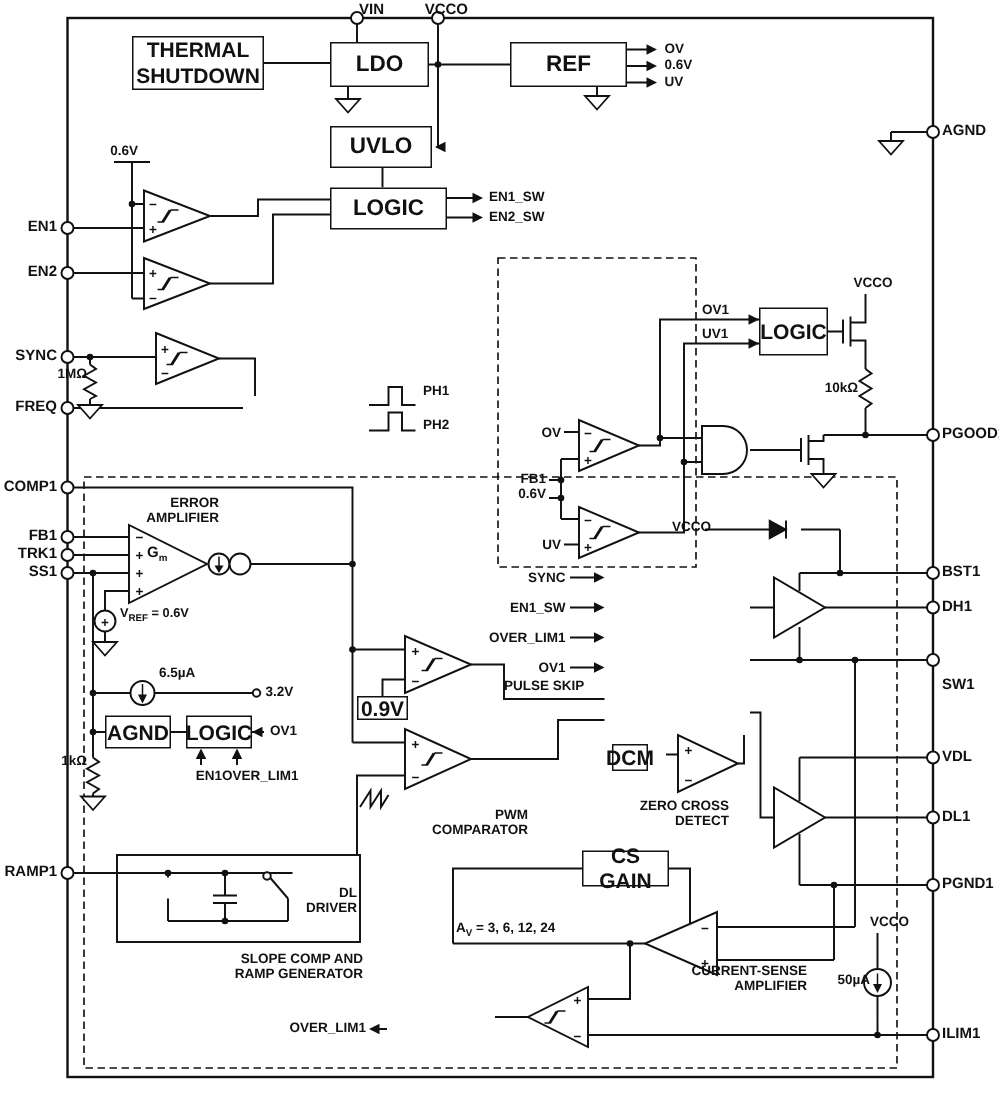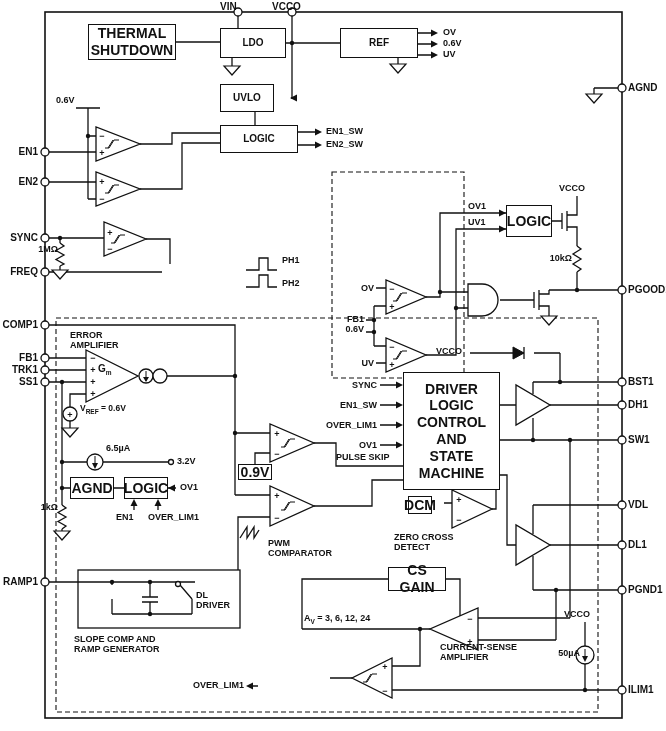--- a/index.html
+++ b/index.html
@@ -3,24 +3,24 @@
 <meta charset="utf-8">
 <style>
   *{margin:0;padding:0;box-sizing:border-box}
   html,body{background:#fff}
   body{width:666px;height:731px;font-family:"Liberation Sans","DejaVu Sans",sans-serif;color:#111}
   .canvas{position:relative;width:666px;height:731px;background:#fff;overflow:hidden}
   svg.wires{position:absolute;left:0;top:0}
   svg text{font-family:"Liberation Sans","DejaVu Sans",sans-serif;font-weight:bold;font-size:9px;fill:#111}
   .lbl{position:absolute;font-weight:bold;font-size:9.5px;line-height:1.15;white-space:pre-line;color:#111}
   .pin{font-size:10px;white-space:nowrap}
-  .tr{text-align:right}.tc{text-align:left}
+  .tr{text-align:right}.tc{text-align:right}
   .fs9{font-size:9px}.fs8{font-size:8.5px}
   .blk{position:absolute;border:1.5px solid #111;background:#fff;display:flex;align-items:center;justify-content:center;
-       text-align:center;font-weight:bold;font-size:10px;line-height:1.2;white-space:pre-line;color:#111}
+       text-align:center;font-weight:bold;font-size:15px;line-height:1.2;white-space:pre-line;color:#111}
   .fsb9{font-size:14px}
   sub.sb{font-size:6.5px;font-weight:bold}
   .watermark{position:absolute;font-weight:bold;font-size:15px;color:#7fccc0;letter-spacing:.5px}
 </style>
 </head>
 <body>
 
 <div class="canvas">
 
 <svg class="wires" width="666" height="731" viewBox="0 0 666 731">
@@ -242,27 +242,23 @@
         <text x="385" y="694">−</text>
     <text x="470" y="622">−</text>
         <text x="470" y="645">+</text>
   </g>
 </svg>
 
 <div class="blk fsb9" style="left:88px;top:24px;width:88px;height:36px">THERMAL
 SHUTDOWN</div>
 <div class="blk" style="left:220px;top:28px;width:66px;height:30px">LDO</div>
 <div class="blk" style="left:340px;top:28px;width:78px;height:30px">REF</div>
-<div class="blk" style="left:220px;top:84px;width:54px;height:28px">UVLO</div>
+<div class="blk" style="left:220px;top:84px;width:68px;height:28px">UVLO</div>
 <div class="blk" style="left:220px;top:125px;width:78px;height:28px">LOGIC</div>
 <div class="blk fsb9" style="left:506px;top:205px;width:46px;height:32px">LOGIC</div>
-<div class="blk fsb9" style="left:403px;top:372px;width:97px;height:118px">DRIVER LOGIC
-CONTROL AND
-STATE
-MACHINE</div>
 <div class="blk fsb9" style="left:388px;top:567px;width:58px;height:24px">CS GAIN</div>
 <div class="blk fsb9" style="left:70px;top:477px;width:44px;height:22px">AGND</div>
 <div class="blk fsb9" style="left:124px;top:477px;width:44px;height:22px">LOGIC</div>
 <div class="blk fsb9" style="left:408px;top:496px;width:24px;height:18px">DCM</div>
 <div class="blk fsb9" style="left:238px;top:464px;width:34px;height:16px">0.9V</div>
 
 <div class="lbl pin tc" style="left:220px;top:1px;width:36px">VIN</div>
 <div class="lbl pin tc" style="left:272px;top:1px;width:40px">VCCO</div>
 <div class="lbl pin tr" style="left:0px;top:146px;width:38px">EN1</div>
 <div class="lbl pin tr" style="left:0px;top:176px;width:38px">EN2</div>
@@ -270,21 +266,21 @@
 <div class="lbl pin tr" style="left:0px;top:266px;width:38px">FREQ</div>
 <div class="lbl pin tr" style="left:0px;top:319px;width:38px">COMP1</div>
 <div class="lbl pin tr" style="left:0px;top:352px;width:38px">FB1</div>
 <div class="lbl pin tr" style="left:0px;top:364px;width:38px">TRK1</div>
 <div class="lbl pin tr" style="left:0px;top:376px;width:38px">SS1</div>
 <div class="lbl pin tr" style="left:0px;top:576px;width:38px">RAMP1</div>
 <div class="lbl pin" style="left:628px;top:82px;width:38px">AGND</div>
 <div class="lbl pin" style="left:628px;top:284px;width:38px">PGOOD1</div>
 <div class="lbl pin" style="left:628px;top:376px;width:38px">BST1</div>
 <div class="lbl pin" style="left:628px;top:399px;width:38px">DH1</div>
-<div class="lbl pin" style="left:628px;top:434px;width:38px">SW1</div>
+<div class="lbl pin" style="left:628px;top:451px;width:38px">SW1</div>
 <div class="lbl pin" style="left:628px;top:499px;width:38px">VDL</div>
 <div class="lbl pin" style="left:628px;top:539px;width:38px">DL1</div>
 <div class="lbl pin" style="left:628px;top:584px;width:38px">PGND1</div>
 <div class="lbl pin" style="left:628px;top:684px;width:38px">ILIM1</div>
 
 <div class="lbl fs9" style="left:443px;top:27px;width:30px">OV</div>
 <div class="lbl fs9" style="left:443px;top:38px;width:34px">0.6V</div>
 <div class="lbl fs9" style="left:443px;top:49px;width:30px">UV</div>
 <div class="lbl fs9" style="left:326px;top:126px;width:54px">EN1_SW</div>
 <div class="lbl fs9" style="left:326px;top:139px;width:54px">EN2_SW</div>

